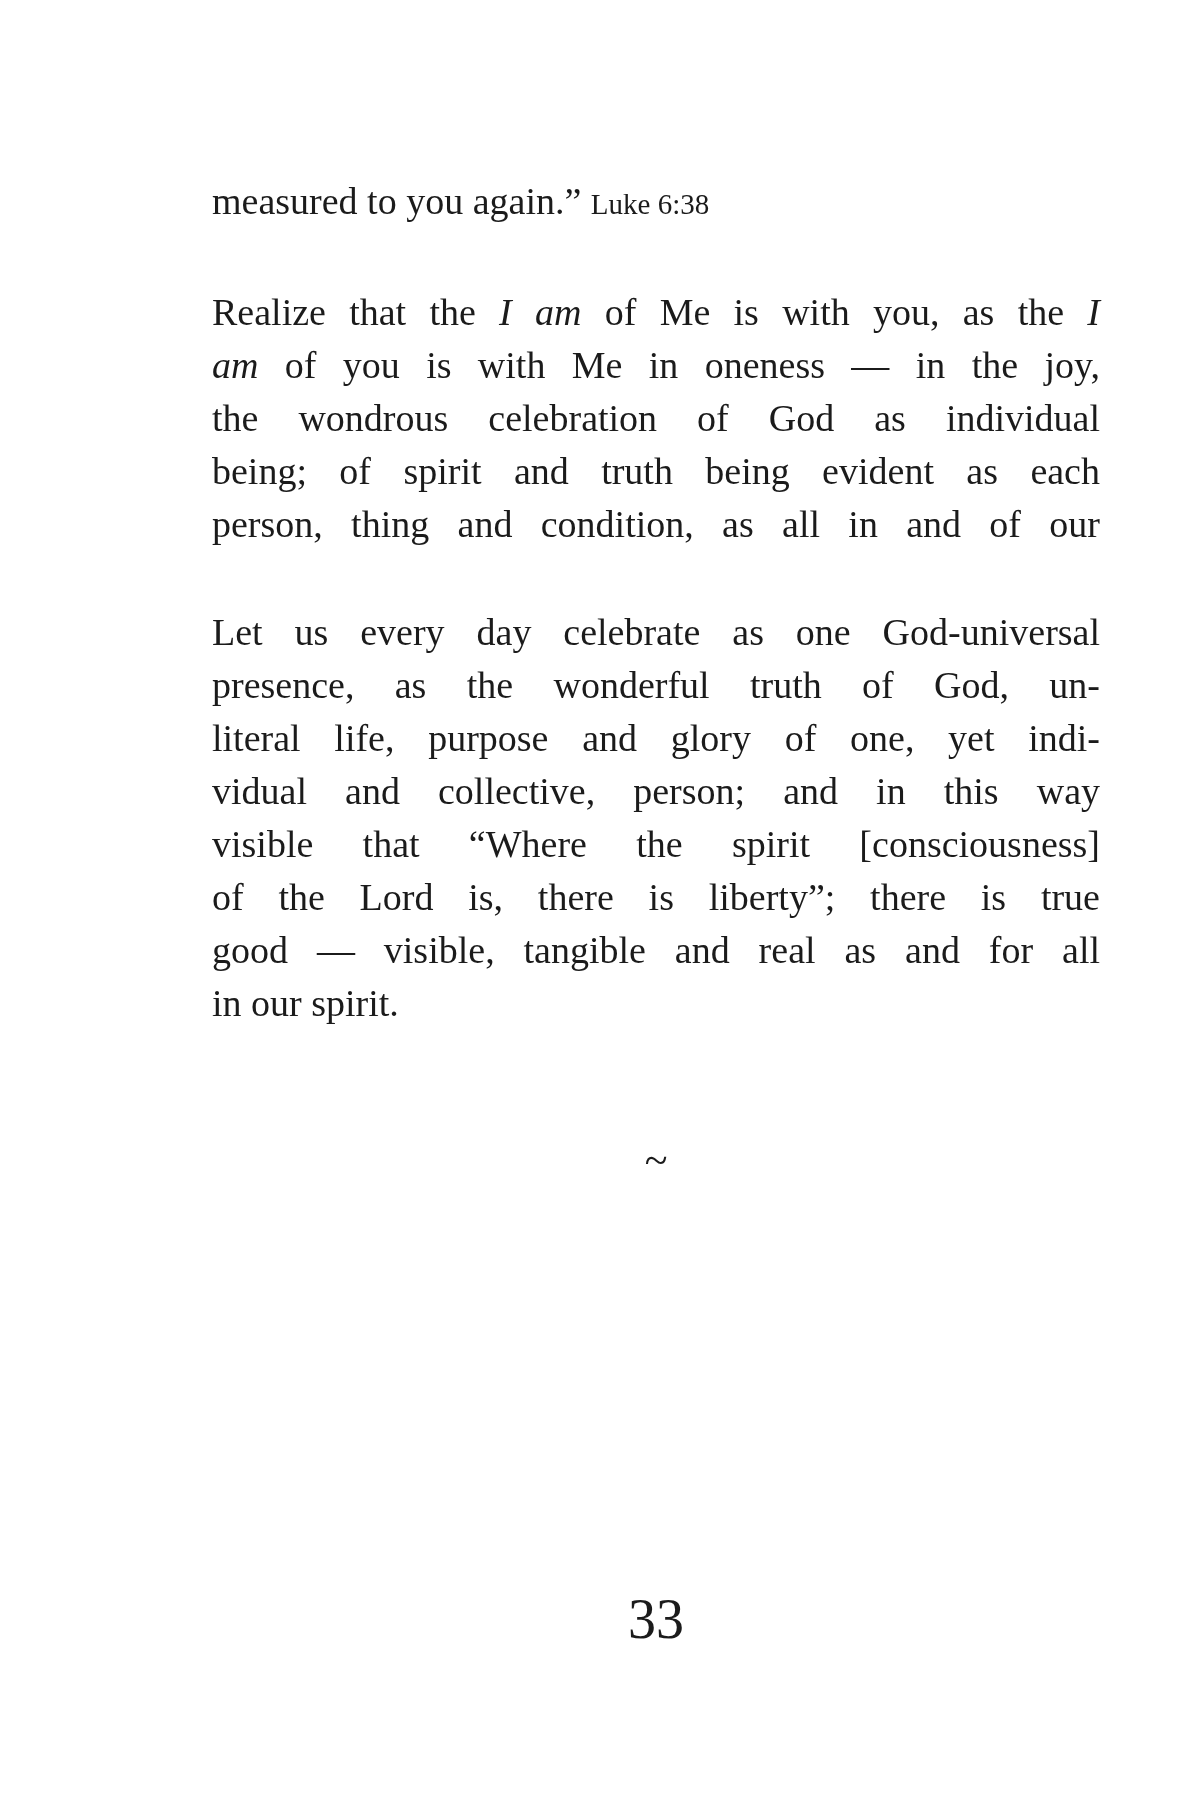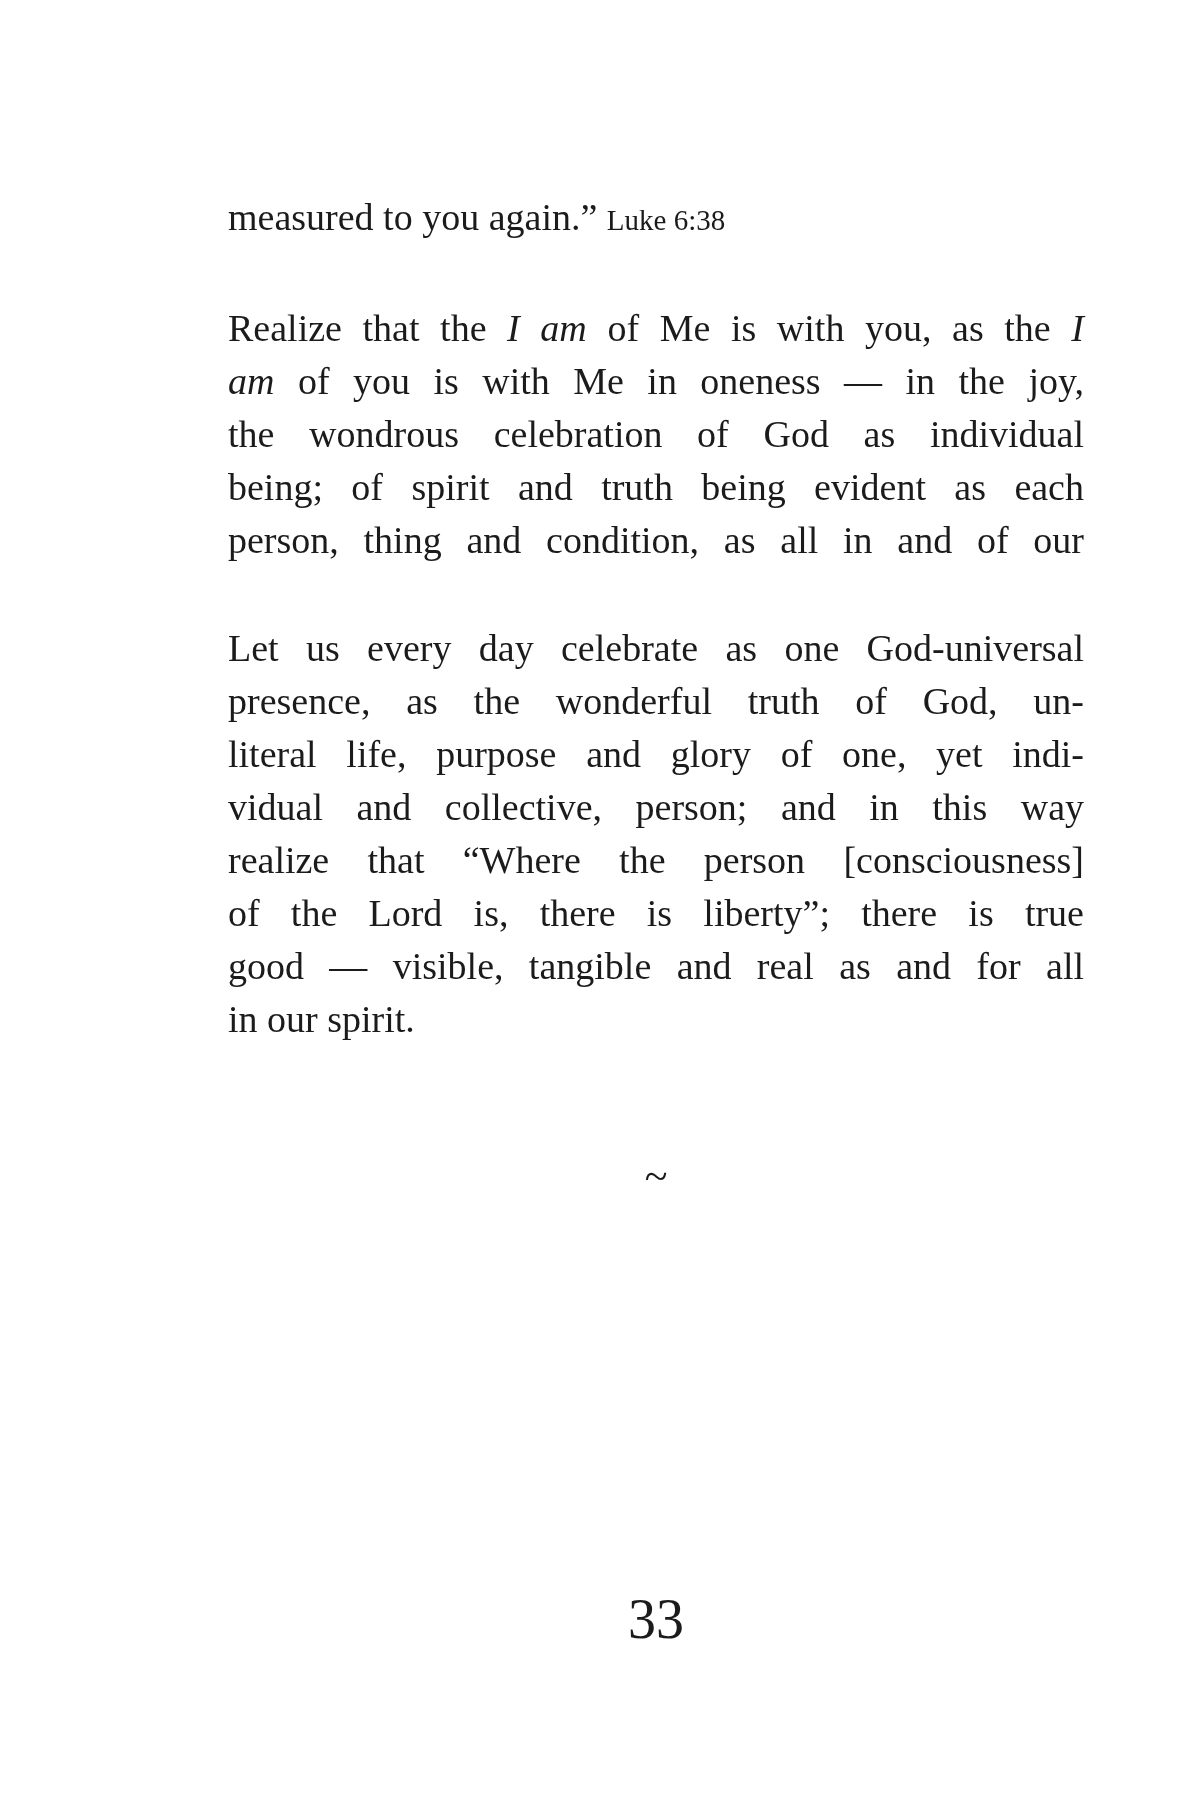--- a/index.html
+++ b/index.html
@@ -13,21 +13,21 @@
     overflow: hidden;
   }
   .textblock {
     position: absolute;
     left: 212px;
     top: 175px;
     width: 888px;
     font-size: 38px;
     line-height: 53px;
   }
-  .paragraph { margin: 16px; }
+  .paragraph { margin: 0; }
   .paragraph + .paragraph { margin-top: 55px; }
   .pline {
     text-align: justify;
     text-align-last: justify;
   }
   .pline.last {
     text-align-last: left;
   }
   .seg-normal { font-style: normal; }
   .seg-italic { font-style: italic; }
@@ -63,21 +63,21 @@
           <div class="pline"><span class="seg-italic">am</span><span class="seg-normal"> of you is with Me in oneness — in the joy,</span></div>
           <div class="pline"><span class="seg-normal">the wondrous celebration of God as individual</span></div>
           <div class="pline"><span class="seg-normal">being; of spirit and truth being evident as each</span></div>
           <div class="pline"><span class="seg-normal">person, thing and condition, as all in and of our</span></div>
         </div>
         <div class="paragraph">
           <div class="pline"><span class="seg-normal">Let us every day celebrate as one God-universal</span></div>
           <div class="pline"><span class="seg-normal">presence, as the wonderful truth of God, un-</span></div>
           <div class="pline"><span class="seg-normal">literal life, purpose and glory of one, yet indi-</span></div>
           <div class="pline"><span class="seg-normal">vidual and collective, person; and in this way</span></div>
-          <div class="pline"><span class="seg-normal">realize that “Where the person [consciousness]</span></div>
+          <div class="pline"><span class="seg-normal">visible that “Where the spirit [consciousness]</span></div>
           <div class="pline"><span class="seg-normal">of the Lord is, there is liberty”; there is true</span></div>
           <div class="pline"><span class="seg-normal">good — visible, tangible and real as and for all</span></div>
           <div class="pline last"><span class="seg-normal">in our spirit.</span></div>
         </div>
       </div>
     <div class="separator">~</div>
   </div>
   <div class="pagenum">33</div>
 </div>
 

